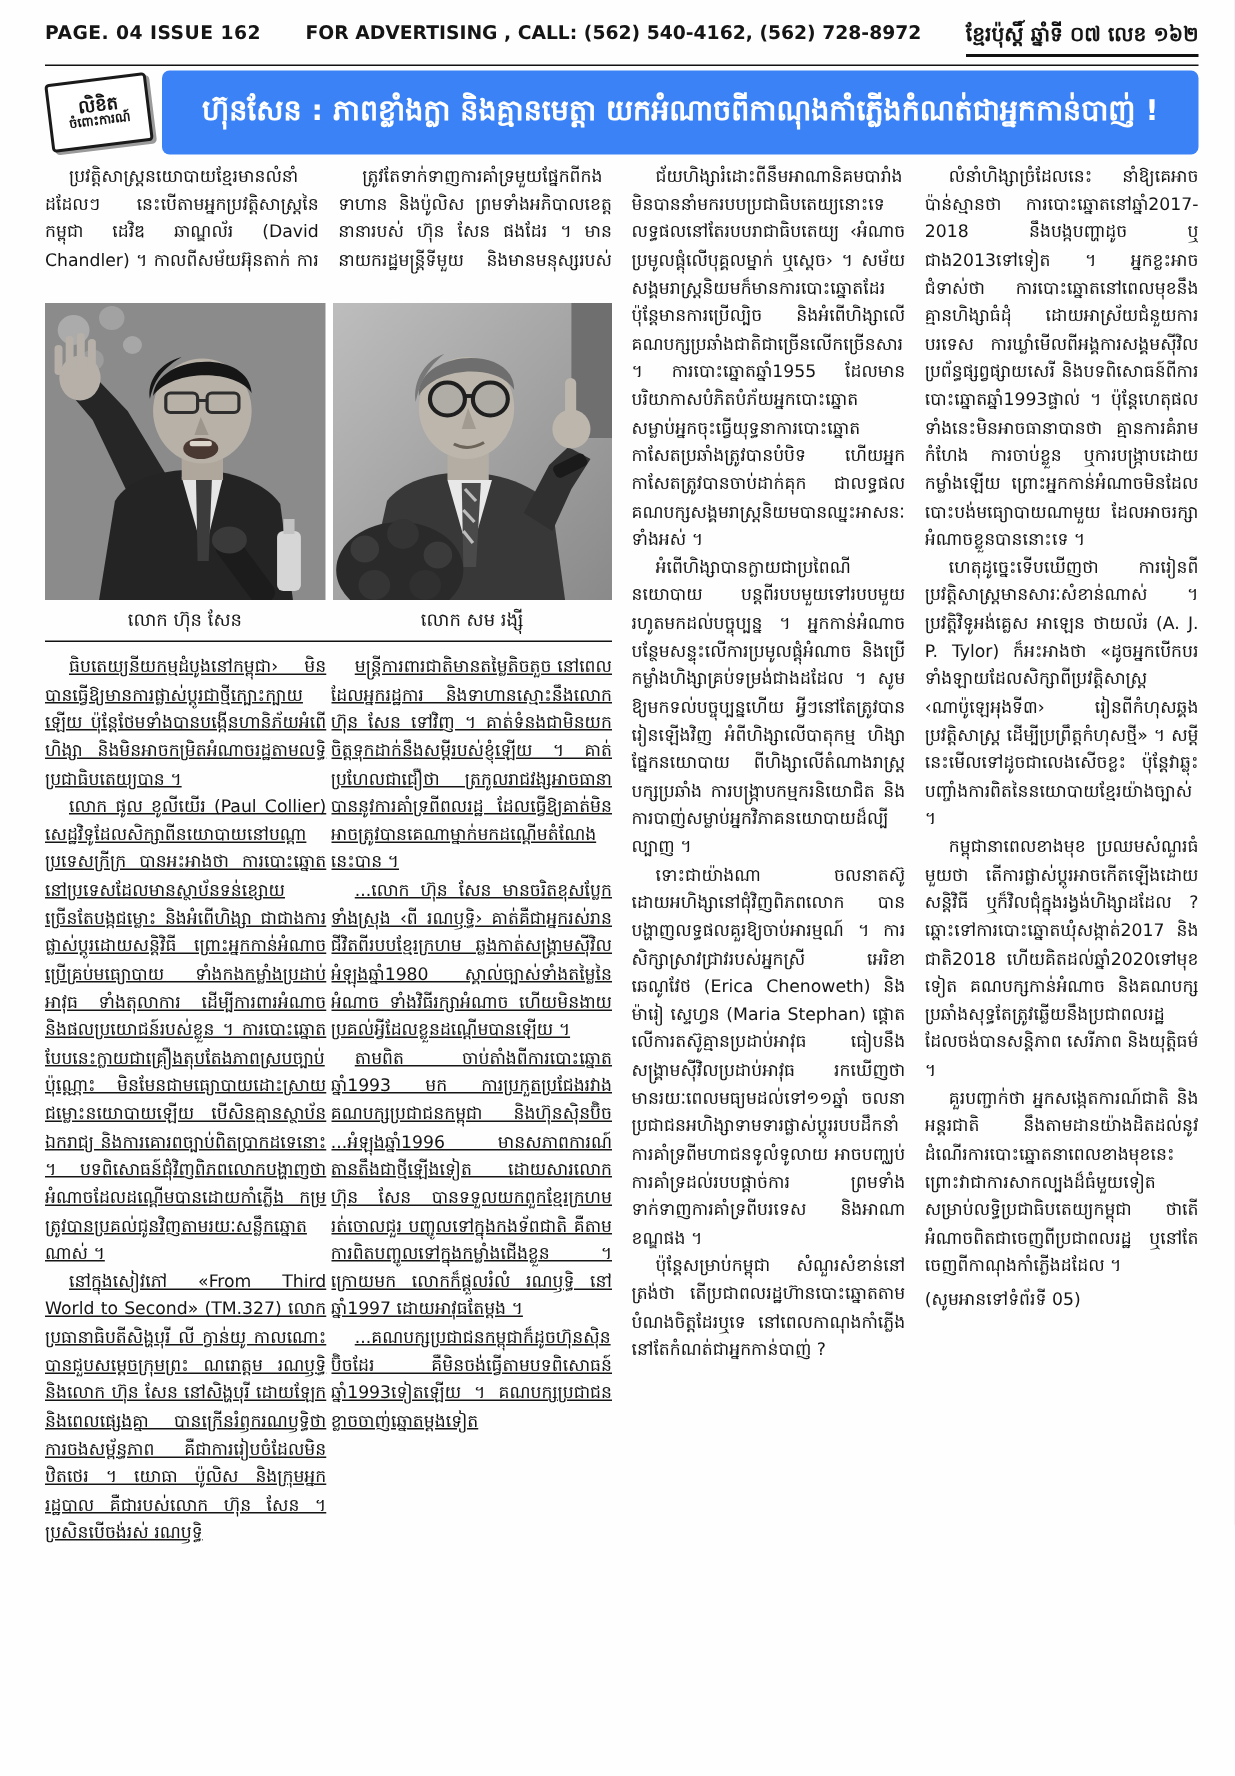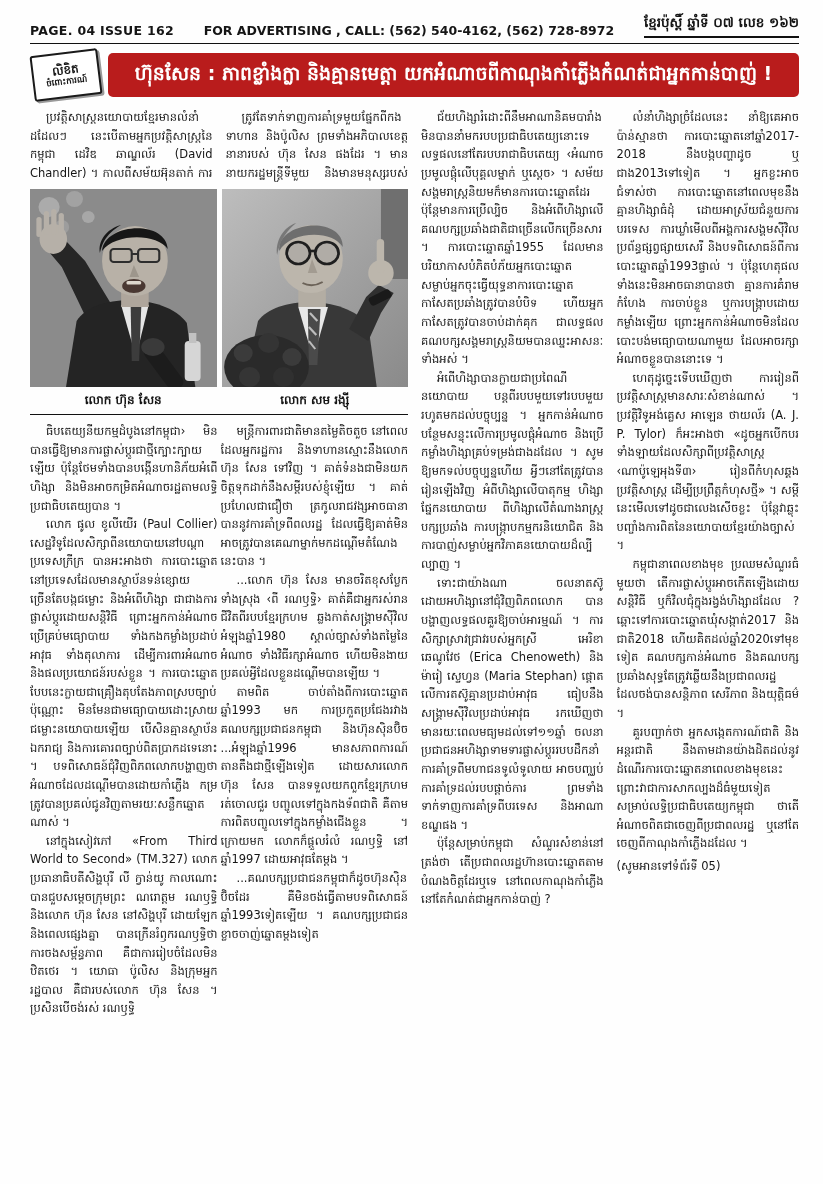--- a/index.html
+++ b/index.html
@@ -2,54 +2,54 @@
 <html><head>
 <meta charset="utf-8">
 <style>
   html,body{margin:0;padding:0;background:#e9e9e9;}
   .page{
     width:823px;height:1184px;margin:0 auto;background:#fefefe;color:#151515;
     font-family:"DejaVu Sans","Liberation Sans",sans-serif;
     box-sizing:border-box;padding:14px 24px 8px 30px;position:relative;overflow:hidden;
   }
   
-  .hdr{display:flex;justify-content:space-between;align-items:flex-end;
+  .hdr{display:flex;justify-content:space-between;align-items:flex-start;
        border-bottom:1.5px solid #111;padding-bottom:5px;}
   .hdr .left{font-size:12.5px;font-weight:bold;letter-spacing:.3px;}
   .hdr .center{font-size:12.5px;font-weight:bold;}
   .hdr .right{font-size:13.5px;font-weight:bold;border-bottom:2.5px solid #111;padding-bottom:2px;}
   
   .headline-row{display:flex;align-items:center;margin-top:7px;height:48px;}
   .badge{
     width:64px;height:42px;background:#fff;border:2px solid #1a1a1a;border-radius:3px;
     transform:rotate(-7deg);display:flex;flex-direction:column;align-items:center;justify-content:center;
     font-weight:bold;box-shadow:2px 2px 0 #9a9a9a;flex:0 0 auto;margin:0 8px 0 2px;z-index:2;
   }
   .badge .b1{font-size:12px;line-height:1.1;}
   .badge .b2{font-size:8.5px;line-height:1.1;}
   .headline-bar{
-    flex:1;height:44px;background:#b91c1c;color:#fff;border-radius:5px;
+    flex:1;height:56px;background:#3b82f6;color:#fff;border-radius:5px;
     display:flex;align-items:center;justify-content:center;
     font-size:19px;font-weight:bold;white-space:nowrap;overflow:hidden;
   }
   
   .columns{margin-top:9px;display:grid;grid-template-columns:repeat(4,1fr);column-gap:13px;
            height:1060px;overflow:hidden;}
   .colx{overflow:hidden;height:100%;}
   .colx p,.snippet p{margin:0;font-size:11.5px;line-height:1.62;text-align:justify;text-indent:16px;
                      word-break:break-word;}
   .col-group{grid-column:span 2;display:flex;flex-direction:column;height:100%;overflow:hidden;}
   .top-snippets{display:grid;grid-template-columns:1fr 1fr;column-gap:13px;height:76px;overflow:hidden;flex:0 0 auto;}
   .snippet{overflow:hidden;}
-  .photo-row{display:grid;grid-template-columns:1fr 1fr;column-gap:5px;margin-top:5px;flex:0 0 auto;font-weight:bold;}
+  .photo-row{display:grid;grid-template-columns:1fr 1fr;column-gap:5px;margin-top:18px;flex:0 0 auto;}
   figure{margin:0;}
   figure svg{display:block;width:100%;height:198px;background:#8d8d8d;}
   figcaption{text-align:center;font-size:12px;padding:5px 0 3px;}
   .caption-rule{border:none;border-top:1.5px solid #111;margin:1px 0 7px;}
-  .cont{display:grid;grid-template-columns:1fr 1fr;column-gap:3px;flex:1;overflow:hidden;}
+  .cont{display:grid;grid-template-columns:1fr 1fr;column-gap:3px;flex:1;overflow:hidden;text-decoration:underline;}
   .continued{font-weight:normal;text-align:center;font-size:13px;text-indent:0 !important;margin-top:4px !important;}
 </style>
 </head>
 <body>
 
 <div class="page">
 
   <div class="hdr">
     <div class="left">PAGE. 04  ISSUE 162</div>
     <div class="center">FOR ADVERTISING ,  CALL: (562) 540-4162, (562) 728-8972</div>

